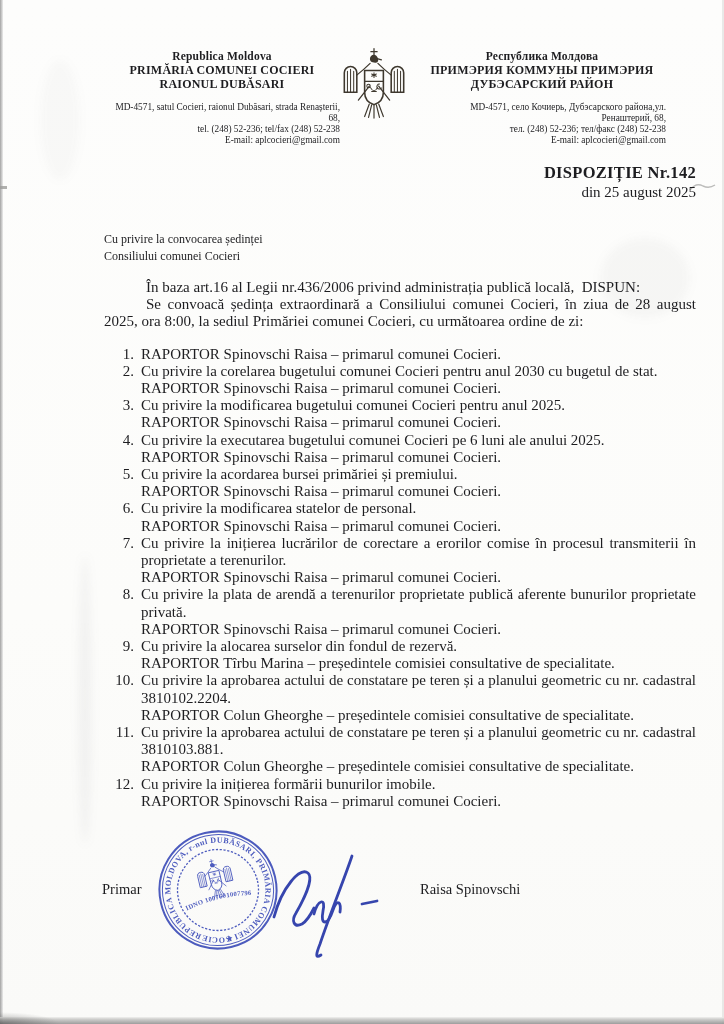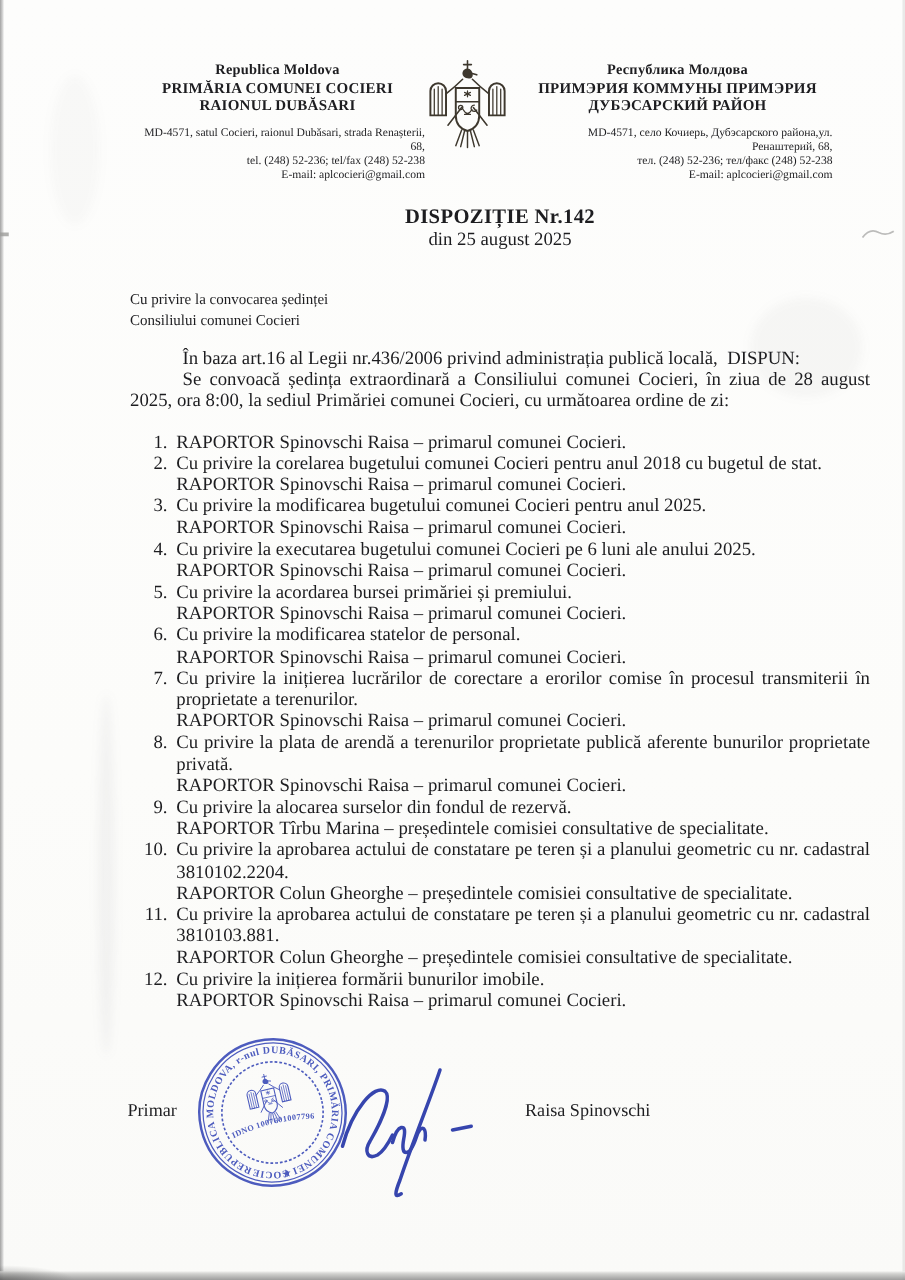--- a/index.html
+++ b/index.html
@@ -29,21 +29,21 @@
   .col { position:absolute; top:50px; }
   .col-left  { left:104px; width:236px; }
   .col-right { left:418px; width:248px; }
   .country { font-weight:bold; font-size:11.5px; text-align:center; letter-spacing:.2px; }
   .org { font-weight:bold; font-size:12px; line-height:13.5px; text-align:center;
          margin-top:2px; letter-spacing:.2px; }
   .addr { font-size:9.3px; line-height:11px; margin-top:11px; text-align:right; }
   .emblem { position:absolute; left:334px; top:47px; width:80px; height:75px; color:#3e382e; }
 
   
-  .title-block { position:absolute; left:104px; top:163px; width:592px; text-align:center; }
+  .title-block { position:absolute; left:104px; top:163px; width:592px; text-align:right; }
   .doc-title { font-weight:bold; font-size:16.5px; letter-spacing:.3px; }
   .doc-date  { font-size:15px; margin-top:1px; }
 
   
   .subject { position:absolute; left:104px; top:231px; width:420px;
              font-size:12px; line-height:17.2px; }
   .body-block { position:absolute; left:104px; top:279px; width:592px;
                 font-size:15px; line-height:17.2px; }
   .para { margin:0; text-align:justify; text-indent:42px; }
   .para.keep-spaces { white-space:pre-wrap; }
@@ -144,21 +144,21 @@
   </div>
 
   <div class="body-block">
     <p class="para keep-spaces">În baza art.16 al Legii nr.436/2006 privind administrația publică locală,  DISPUN:</p>
     <p class="para">Se convoacă ședința extraordinară a Consiliului comunei Cocieri, în ziua de 28 august 2025, ora 8:00, la sediul Primăriei comunei Cocieri, cu următoarea ordine de zi:</p>
 
     <ol class="agenda">
 
         <li class="agenda-item"><span class="num">1.</span><span class="raportor">RAPORTOR Spinovschi Raisa – primarul comunei Cocieri.</span></li>
 
-        <li class="agenda-item"><span class="num">2.</span><span class="item-text">Cu privire la corelarea bugetului comunei Cocieri pentru anul 2018 cu bugetul de stat.</span><span class="raportor">RAPORTOR Spinovschi Raisa – primarul comunei Cocieri.</span></li>
+        <li class="agenda-item"><span class="num">2.</span><span class="item-text">Cu privire la corelarea bugetului comunei Cocieri pentru anul 2030 cu bugetul de stat.</span><span class="raportor">RAPORTOR Spinovschi Raisa – primarul comunei Cocieri.</span></li>
 
         <li class="agenda-item"><span class="num">3.</span><span class="item-text">Cu privire la modificarea bugetului comunei Cocieri pentru anul 2025.</span><span class="raportor">RAPORTOR Spinovschi Raisa – primarul comunei Cocieri.</span></li>
 
         <li class="agenda-item"><span class="num">4.</span><span class="item-text">Cu privire la executarea bugetului comunei Cocieri pe 6 luni ale anului 2025.</span><span class="raportor">RAPORTOR Spinovschi Raisa – primarul comunei Cocieri.</span></li>
 
         <li class="agenda-item"><span class="num">5.</span><span class="item-text">Cu privire la acordarea bursei primăriei și premiului.</span><span class="raportor">RAPORTOR Spinovschi Raisa – primarul comunei Cocieri.</span></li>
 
         <li class="agenda-item"><span class="num">6.</span><span class="item-text">Cu privire la modificarea statelor de personal.</span><span class="raportor">RAPORTOR Spinovschi Raisa – primarul comunei Cocieri.</span></li>
 
         <li class="agenda-item"><span class="num">7.</span><span class="item-text">Cu privire la inițierea lucrărilor de corectare a erorilor comise în procesul transmiterii în proprietate a terenurilor.</span><span class="raportor">RAPORTOR Spinovschi Raisa – primarul comunei Cocieri.</span></li>

